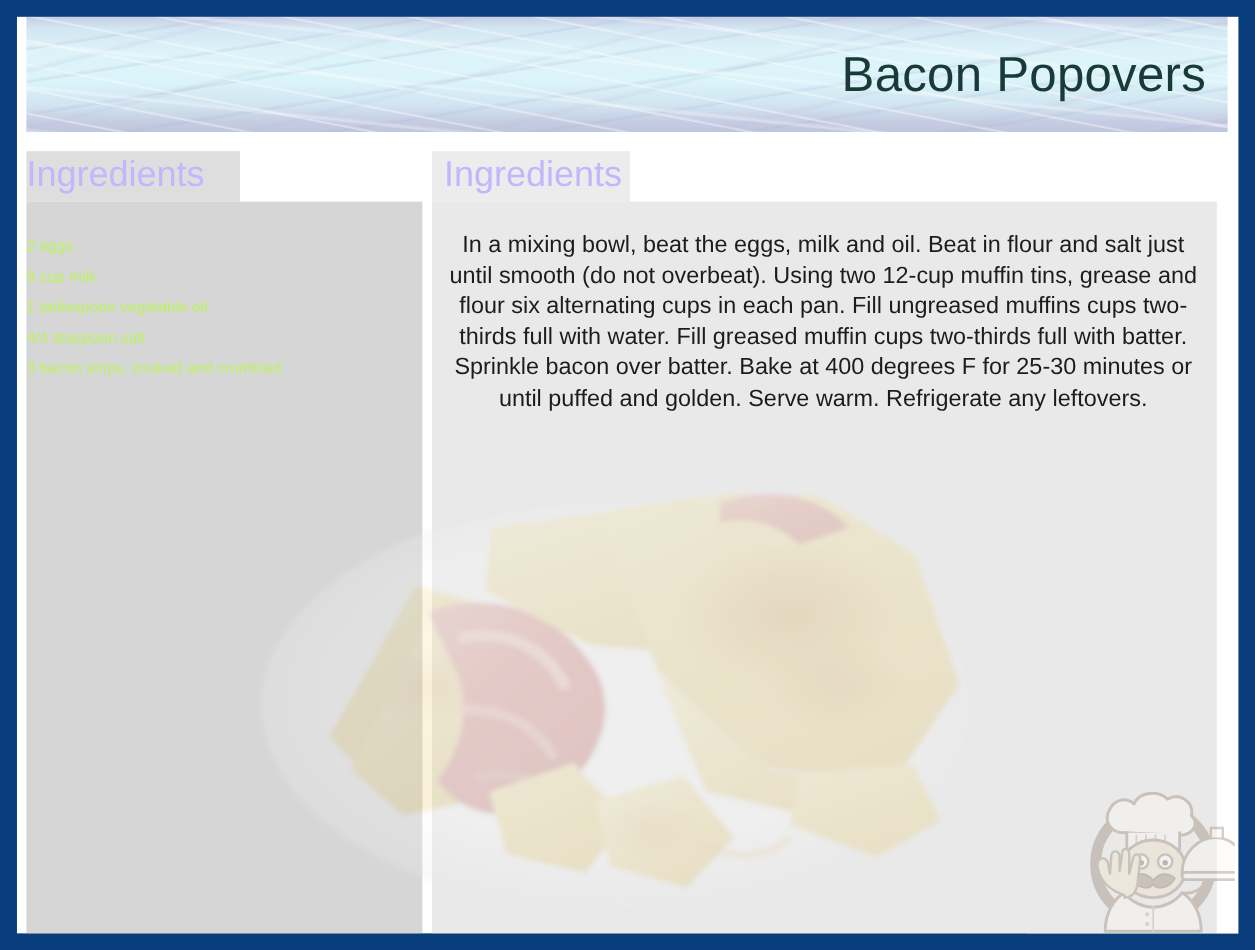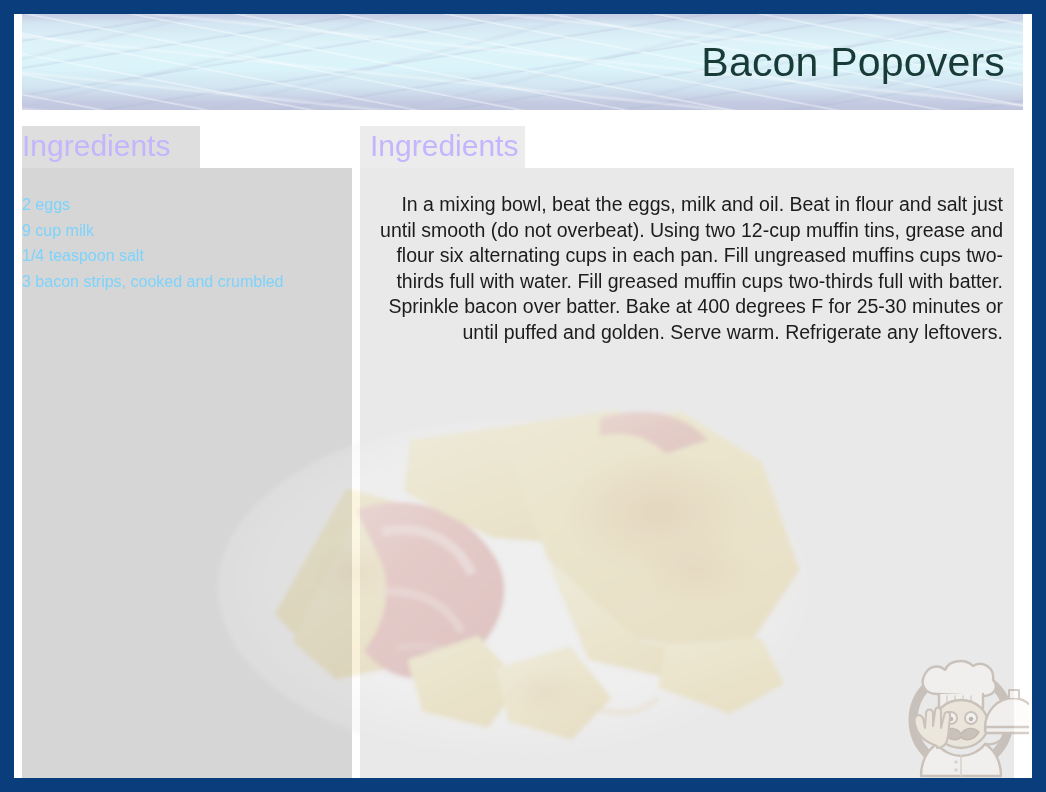--- a/index.html
+++ b/index.html
@@ -140,36 +140,36 @@
   }
   #directions-heading { left: 370px; }
 
   
   #ingredients-list {
     position: absolute;
     left: 22px;
     top: 192px;
     width: 300px;
     z-index: 6;
-    font-size: 16px;
+    font-size: 13px;
     line-height: 25.6px;
-    color: #7dd3fc;
+    color: #bef264;
   }
   #ingredients-list .ing-item { white-space: normal; }
 
   #directions-text {
     position: absolute;
     left: 369px;
     top: 192px;
     width: 634px;
     z-index: 6;
     font-size: 19.5px;
     line-height: 25.6px;
     color: #1c1c1c;
-    text-align: right;
+    text-align: center;
   }
 
   
   #food-photo {
     position: absolute;
     left: 196px;
     top: 392px;
     width: 636px;
     height: 382px;
     z-index: 3;
@@ -239,21 +239,22 @@
     <div class="banner-weave2"></div>
     <div id="recipe-title">Bacon Popovers</div>
   </div>
 
   <div id="ingredients-tab"></div>
   <div id="ingredients-panel"></div>
   <div class="section-heading" id="ingredients-heading">Ingredients</div>
   <div id="ingredients-list">
       <div class="ing-item">2 eggs</div>
       <div class="ing-item">9 cup milk</div>
-      <div class="ing-item">1/4 teaspoon salt</div>
+      <div class="ing-item">1 tablespoon vegetable oil</div>
+      <div class="ing-item">4/4 teaspoon salt</div>
       <div class="ing-item">3 bacon strips, cooked and crumbled</div>
     </div>
 
   <div id="directions-tab"></div>
   <div id="directions-panel"></div>
   <div class="section-heading" id="directions-heading">Ingredients</div>
   <div id="directions-text">In a mixing bowl, beat the eggs, milk and oil. Beat in flour and salt just until smooth (do not overbeat). Using two 12-cup muffin tins, grease and flour six alternating cups in each pan. Fill ungreased muffins cups two-thirds full with water. Fill greased muffin cups two-thirds full with batter. Sprinkle bacon over batter. Bake at 400 degrees F for 25-30 minutes or until puffed and golden. Serve warm. Refrigerate any leftovers.</div>
 
   <svg id="food-photo" viewBox="0 0 636 382">
     <defs>

